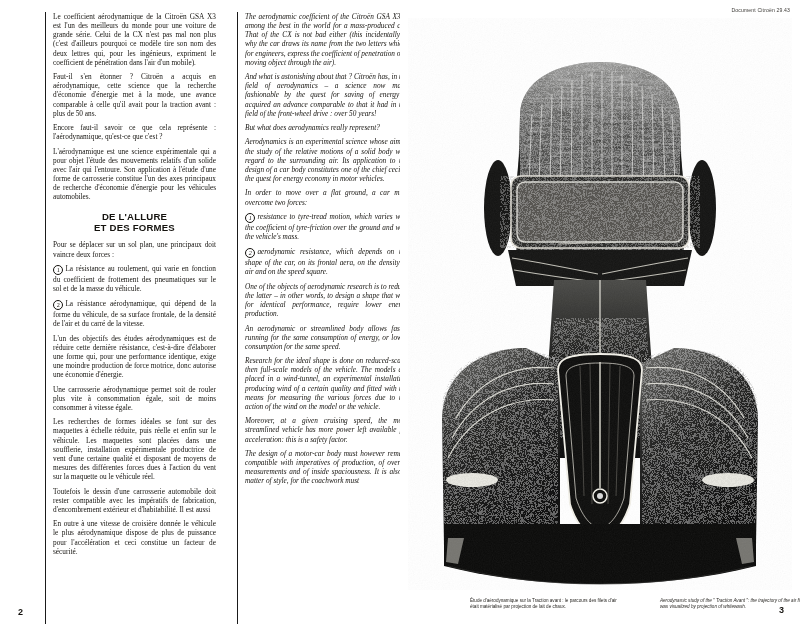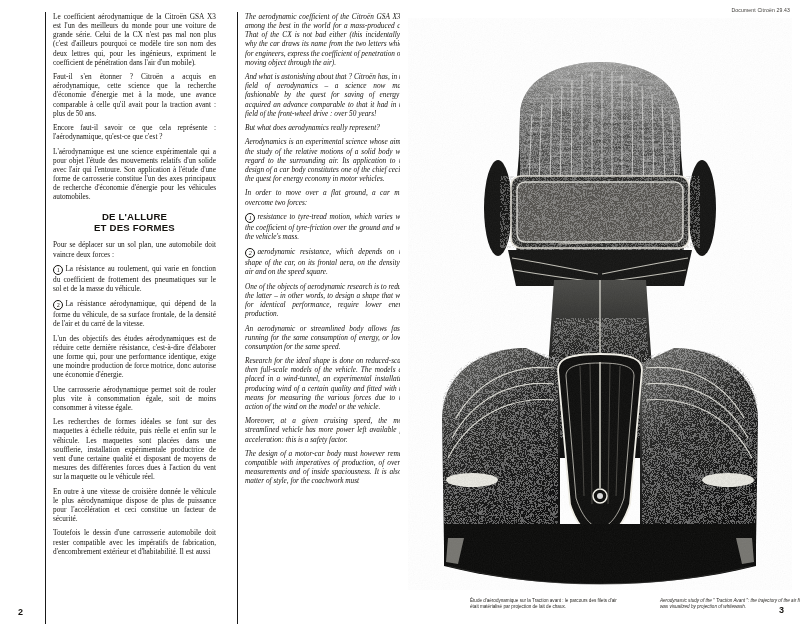--- a/index.html
+++ b/index.html
@@ -110,31 +110,31 @@
       <p>Le coefficient aérodynamique de la Citroën GSA X3 est l'un des meilleurs du monde pour une voiture de grande série. Celui de la CX n'est pas mal non plus (c'est d'ailleurs pourquoi ce modèle tire son nom des deux lettres qui, pour les ingénieurs, expriment le coefficient de pénétration dans l'air d'un mobile).</p>
       <p>Faut-il s'en étonner ? Citroën a acquis en aérodynamique, cette science que la recherche d'économie d'énergie met à la mode, une avance comparable à celle qu'il avait pour la traction avant : plus de 50 ans.</p>
       <p>Encore faut-il savoir ce que cela représente : l'aérodynamique, qu'est-ce que c'est ?</p>
       <p>L'aérodynamique est une science expérimentale qui a pour objet l'étude des mouvements relatifs d'un solide avec l'air qui l'entoure. Son application à l'étude d'une forme de carrosserie constitue l'un des axes principaux de recherche d'économie d'énergie pour les véhicules automobiles.</p>
 
       <p class="heading">
         <span>DE L'ALLURE</span><br>
         <span>ET DES FORMES</span>
       </p>
 
-      <p>Pour se déplacer sur un sol plan, une automobile doit vaincre deux forces :</p>
+      <p>Pour se déplacer sur un sol plan, une principaux doit vaincre deux forces :</p>
 
       <p><span class="num">1</span><span>La résistance au roulement, qui varie en fonction du coefficient de frottement des pneumatiques sur le sol et de la masse du véhicule.</span></p>
 
       <p><span class="num">2</span><span>La résistance aérodynamique, qui dépend de la forme du véhicule, de sa surface frontale, de la densité de l'air et du carré de la vitesse.</span></p>
 
       <p>L'un des objectifs des études aérodynamiques est de réduire cette dernière résistance, c'est-à-dire d'élaborer une forme qui, pour une performance identique, exige une moindre production de force motrice, donc autorise une économie d'énergie.</p>
       <p>Une carrosserie aérodynamique permet soit de rouler plus vite à consommation égale, soit de moins consommer à vitesse égale.</p>
       <p>Les recherches de formes idéales se font sur des maquettes à échelle réduite, puis réelle et enfin sur le véhicule. Les maquettes sont placées dans une soufflerie, installation expérimentale productrice de vent d'une certaine qualité et disposant de moyens de mesures des différentes forces dues à l'action du vent sur la maquette ou le véhicule réel.</p>
+      <p>Toutefois le dessin d'une carrosserie automobile doit rester compatible avec les impératifs de fabrication, d'encombrement extérieur et d'habitabilité. Il est aussi</p>
       <p>En outre à une vitesse de croisière donnée le véhicule le plus aérodynamique dispose de plus de puissance pour l'accélération et ceci constitue un facteur de sécurité.</p>
-      <p>Toutefois le dessin d'une carrosserie automobile doit rester compatible avec les impératifs de fabrication, d'encombrement extérieur et d'habitabilité. Il est aussi</p>
     </div>
 
     <div class="col col-en">
       <p>The aerodynamic coefficient of the Citroën GSA X3 is among the best in the world for a mass-produced car. That of the CX is not bad either (this incidentally is why the car draws its name from the two letters which, for engineers, express the coefficient of penetration of a moving object through the air).</p>
       <p>And what is astonishing about that ? Citroën has, in the field of aerodynamics – a science now made fashionable by the quest for saving of energy – acquired an advance comparable to that it had in the field of the front-wheel drive : over 50 years!</p>
       <p>But what does aerodynamics really represent?</p>
       <p>Aerodynamics is an experimental science whose aim is the study of the relative motions of a solid body with regard to the surrounding air. Its application to the design of a car body constitutes one of the chief ceci of the quest for energy economy in motor vehicles.</p>
       <p>In order to move over a flat ground, a car must overcome two forces:</p>
 
       <p><span class="num">1</span><span>resistance to tyre-tread motion, which varies with the coefficient of tyre-friction over the ground and with the vehicle's mass.</span></p>

